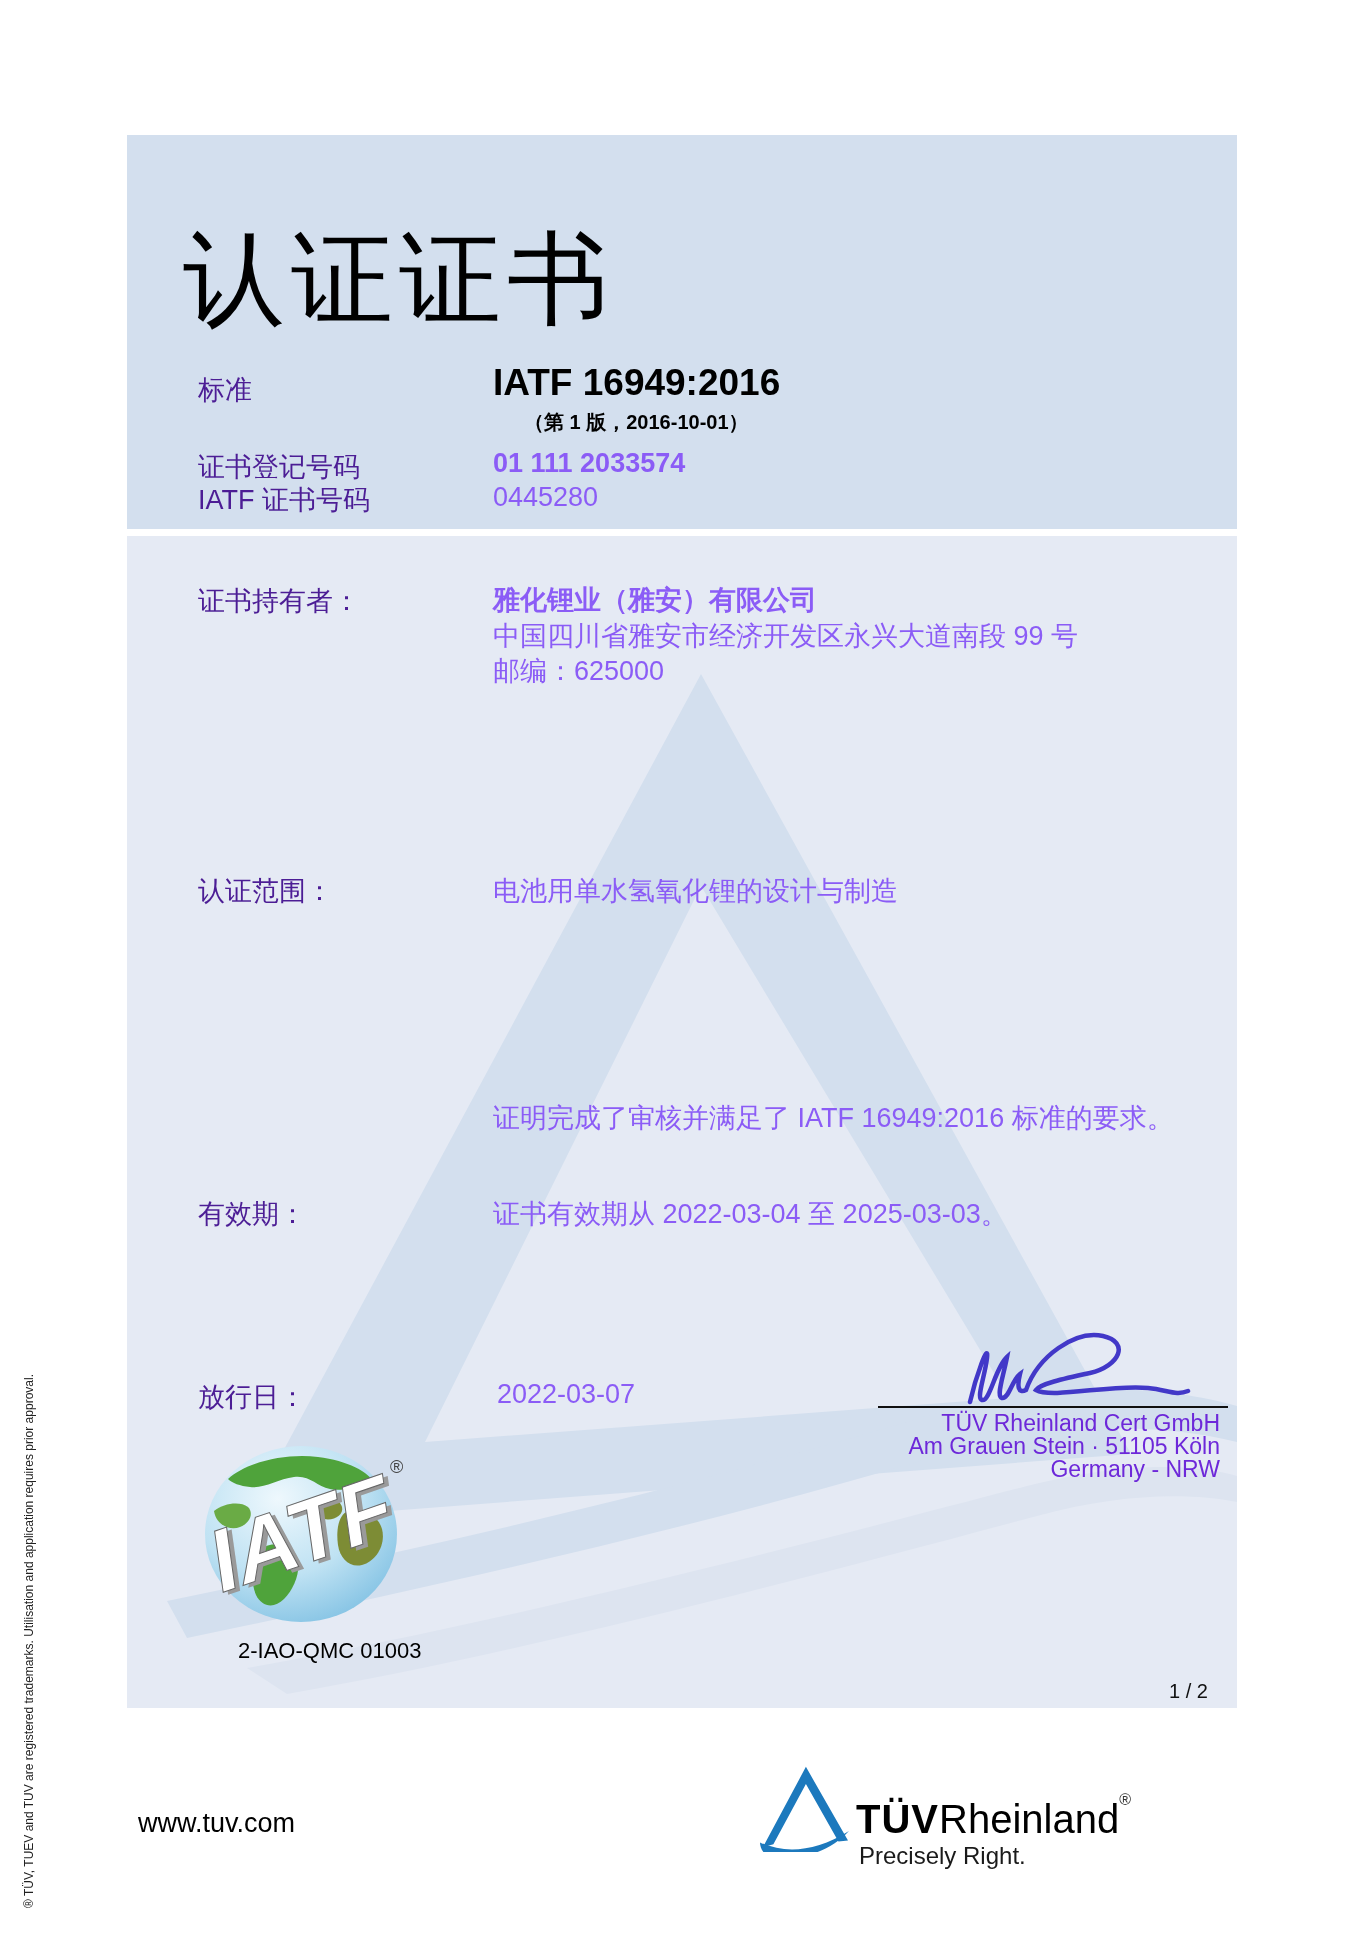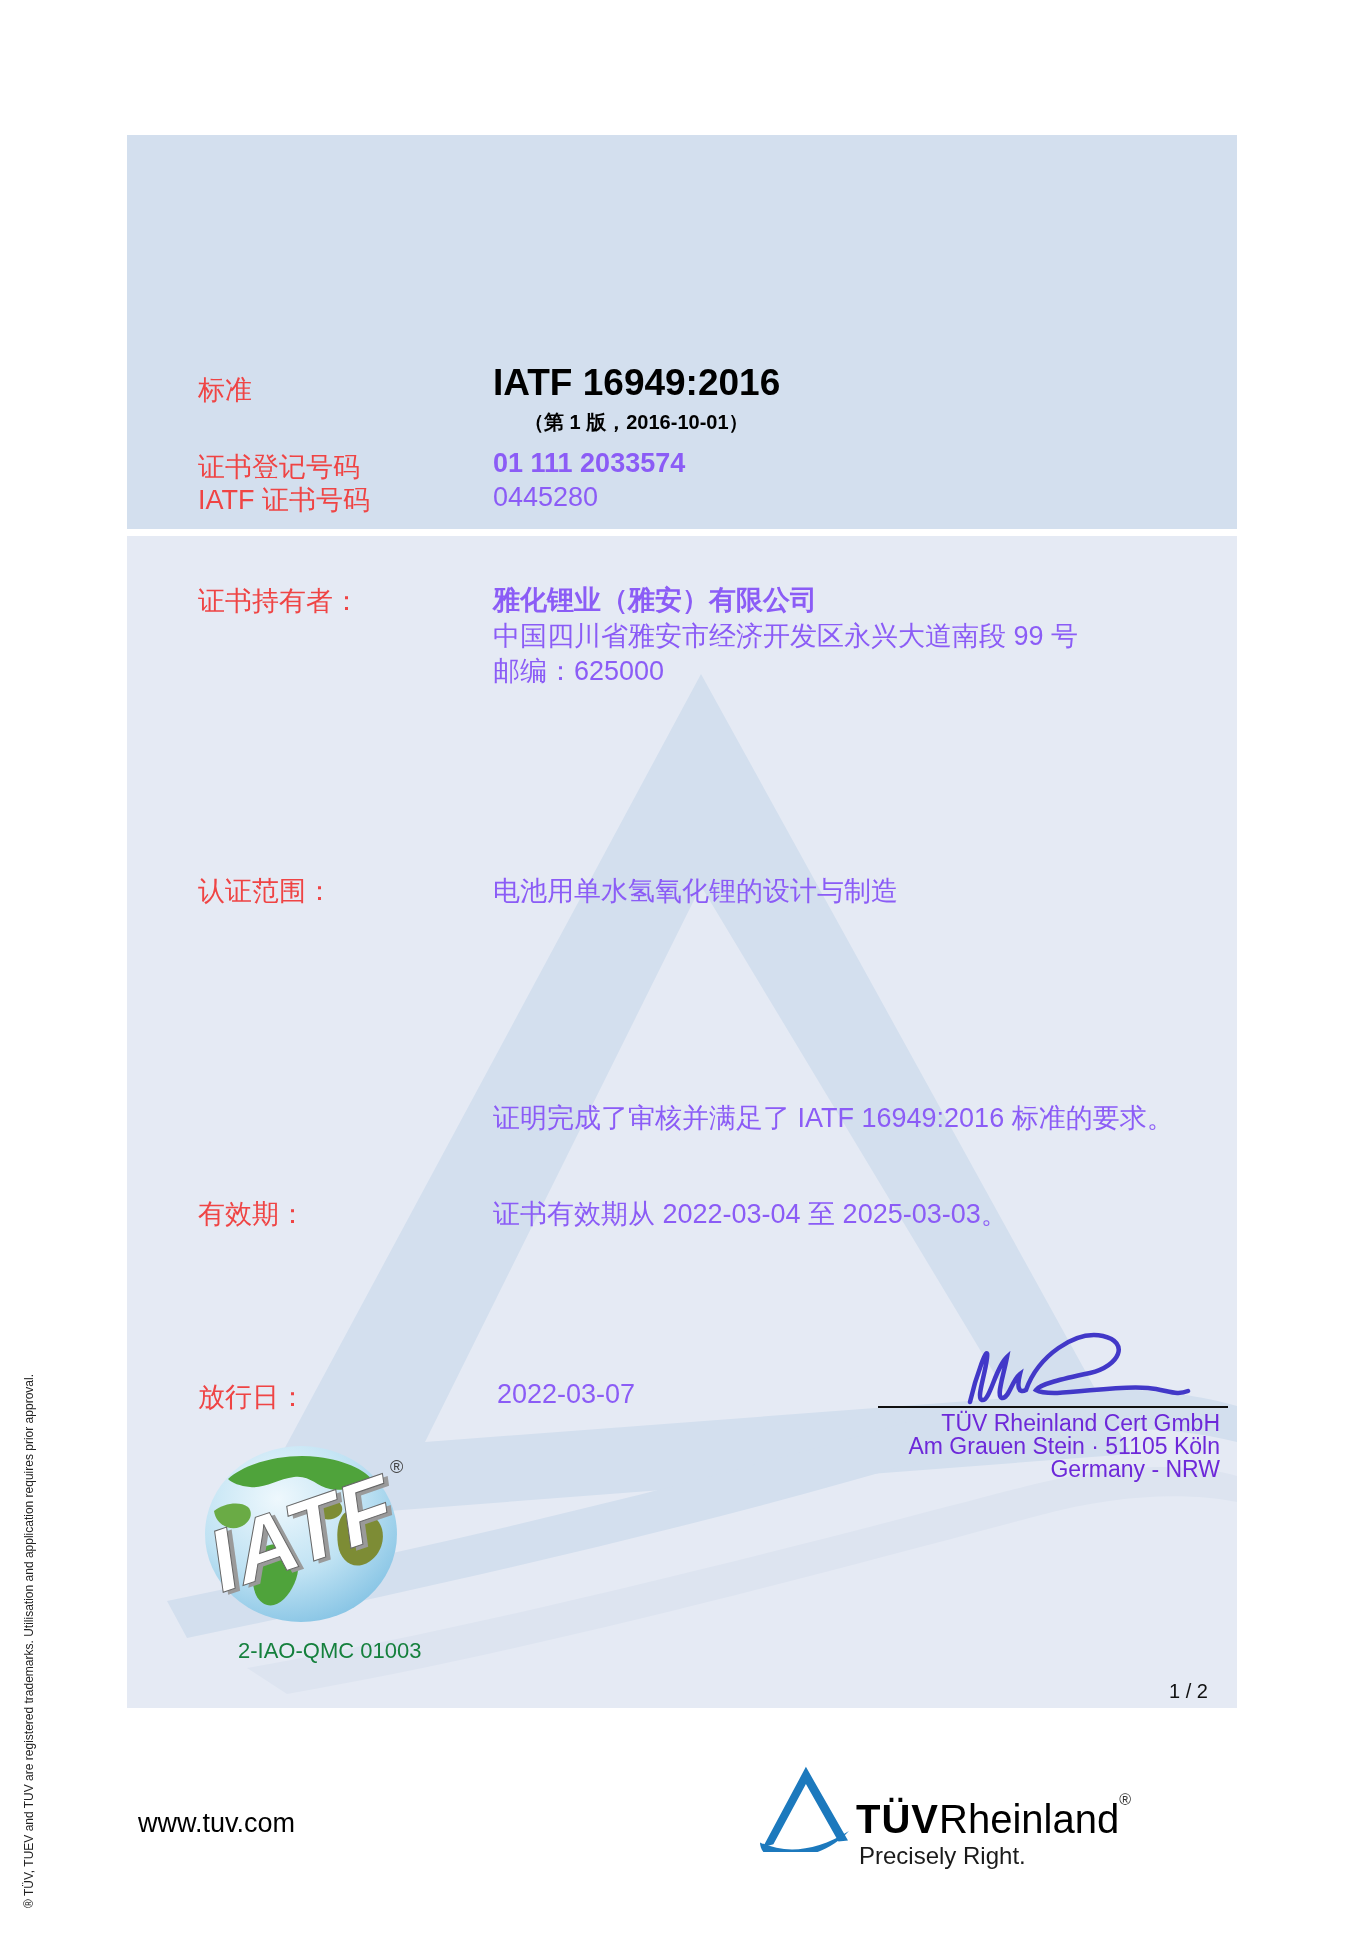--- a/index.html
+++ b/index.html
@@ -6,28 +6,28 @@
   .page{
     position:relative;width:1369px;height:1937px;background:#ffffff;overflow:hidden;
     font-family:"Liberation Sans","DejaVu Sans",sans-serif;color:#000;
   }
   .abs{position:absolute;white-space:nowrap;}
   .block{position:absolute;}
   .block-top{left:127px;top:135px;width:1110px;height:394px;background:#d3dfee;}
   .block-main{left:127px;top:536px;width:1110px;height:1172px;background:#e5eaf4;overflow:hidden;}
   .wm{position:absolute;left:0;top:0;}
   .title{left:183px;top:226px;font-size:102px;line-height:1.05;letter-spacing:6px;font-weight:400;}
-  .lbl{font-size:27px;color:#ef4444;}
+  .lbl{font-size:27px;color:#4c1d95;}
   .val{font-size:27px;color:#8b5cf6;}
   .b{font-weight:700;}
   .std-val{font-size:37px;font-weight:700;}
   .std-ed{font-size:20px;font-weight:700;}
   .issuer{left:820px;top:1412px;width:400px;text-align:right;font-size:23px;line-height:23px;color:#6d28d9;white-space:nowrap;}
   .sig-line{left:878px;top:1406px;width:350px;border-top:2px solid #101010;height:0;}
-  .code{left:238px;top:1638px;font-size:22px;color:#15803d;}
+  .code{left:238px;top:1638px;font-size:22px;color:#000000;}
   .pagenum{left:1112px;top:1680px;width:96px;text-align:right;font-size:20px;color:#111;}
   .site{left:138px;top:1808px;font-size:27px;}
   .brandtext{left:856px;top:1792px;font-size:40px;line-height:1;}
   .brandtext .bold{font-weight:700;letter-spacing:1px;}
   .brandtext .reg{font-size:16px;vertical-align:28px;color:#333;}
   .tagline{left:859px;top:1842px;font-size:24px;color:#1a1a1a;}
   .side-note{
     left:22px;top:1908px;transform:rotate(-90deg);transform-origin:0 0;
     font-size:12px;color:#222;white-space:nowrap;position:absolute;
   }
@@ -42,20 +42,21 @@
   <div class="block block-top"></div>
 
   <div class="block block-main">
     <svg class="wm" width="1110" height="1172" viewBox="0 0 1110 1172" aria-hidden="true">
       <path fill="#d3dfee" fill-rule="evenodd" d="M574,138 L1004,918 L118,986 Z M574,350 L882,862 L298,906 Z"></path>
       <path fill="#d3dfee" d="M40,1065 C300,1012 560,952 800,880 C930,842 1040,850 1110,870 L1110,906 C1030,886 930,886 810,920 C570,992 300,1052 60,1102 Z"></path>
       <path fill="#dde4f0" d="M120,1132 C400,1082 700,1002 900,950 C1000,925 1068,928 1110,940 L1110,966 C1060,956 990,958 910,980 C700,1036 420,1112 160,1158 Z"></path>
     </svg>
   </div>
 
+  <div class="abs title">认证证书</div>
 
   <div class="abs lbl" style="left:198px;top:372px;">标准</div>
   <div class="abs std-val" style="left:493px;top:362px;">IATF 16949:2016</div>
   <div class="abs std-ed" style="left:524px;top:409px;">（第 1 版，2016-10-01）</div>
 
   <div class="abs lbl" style="left:198px;top:449px;">证书登记号码</div>
   <div class="abs val b" style="left:493px;top:448px;">01 111 2033574</div>
 
   <div class="abs lbl" style="left:198px;top:482px;">IATF 证书号码</div>
   <div class="abs val" style="left:493px;top:482px;text-align:right;">0445280</div>

